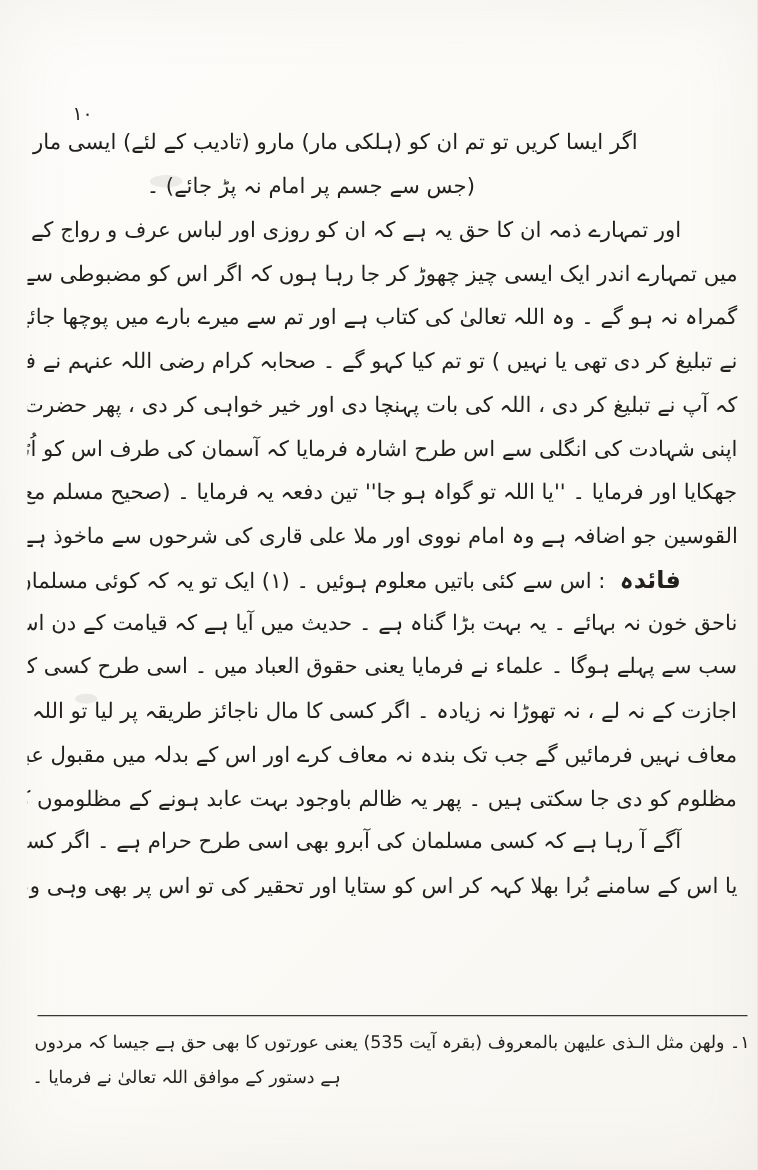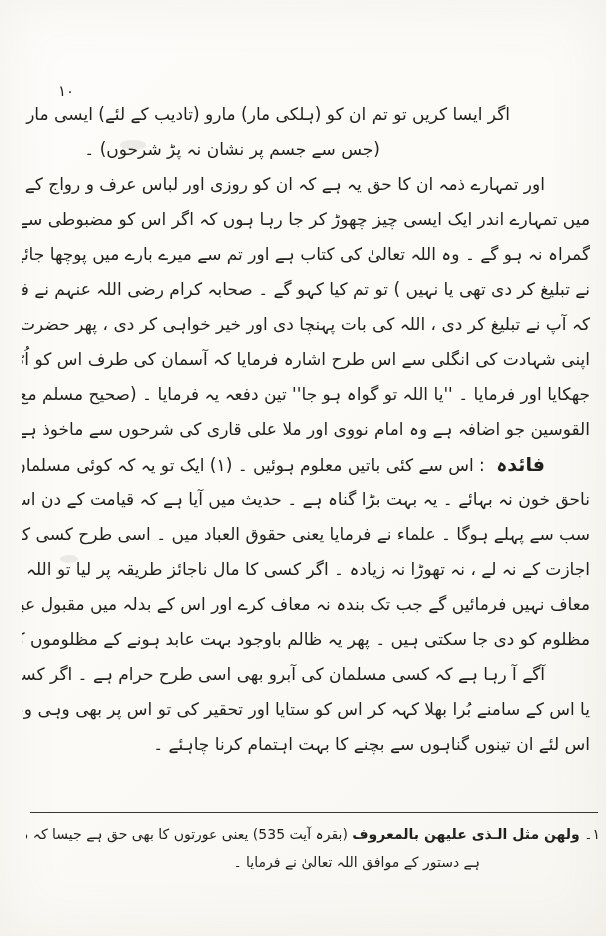--- a/index.html
+++ b/index.html
@@ -48,57 +48,56 @@
     position:absolute;top:812px;right:8px;left:30px;
     border:0;border-top:1.6px solid #3a3733;height:0;margin:0;
   }
   .footnote{
     position:absolute;top:820px;right:6px;left:26px;direction:rtl;
   }
   .fn-line{
     height:28px;line-height:28px;
     font-size:14px;
     white-space:nowrap;overflow:hidden;
-    text-align:right;direction:rtl;
+    text-align:left;direction:rtl;
   }
   .fn-line.j{text-align:justify;text-align-last:justify;}
   .fn-ind{padding-right:120px;}
-  .fn-arabic{font-weight:bold;letter-spacing:0.5px;}
+  .fn-arabic{font-weight:normal;letter-spacing:0.5px;}
   .speck{position:absolute;background:rgba(120,115,105,0.12);border-radius:50%;}
 </style>
 </head>
 <body>
 
 <div class="page">
 
   <div class="pageno">۱۰</div>
 
 
   <div class="body-text">
     <div class="line ind-md">اگر ایسا کریں تو تم ان کو (ہلکی مار) مارو (تادیب کے لئے) ایسی مار جو سخت نہ ہو ۔</div>
-    <div class="line ind-lg">(جس سے جسم پر نشان نہ پڑ شرحوں) ۔</div>
+    <div class="line ind-lg">(جس سے جسم پر امام نہ پڑ جائے) ۔</div>
     <div class="line j ind-sm">اور تمہارے ذمہ ان کا حق یہ ہے کہ ان کو روزی اور لباس عرف و رواج کے مطابق دو ۔</div>
     <div class="line j">میں تمہارے اندر ایک ایسی چیز چھوڑ کر جا رہا ہوں کہ اگر اس کو مضبوطی سے پکڑے رہو گے تو ہرگز</div>
     <div class="line j">گمراہ نہ ہو گے ۔ وہ اللہ تعالیٰ کی کتاب ہے اور تم سے میرے بارے میں پوچھا جائے گا ( کہ میں</div>
     <div class="line j">نے تبلیغ کر دی تھی یا نہیں ) تو تم کیا کہو گے ۔ صحابہ کرام رضی اللہ عنہم نے فرمایا ہم گواہی دیتے ہیں</div>
     <div class="line j">کہ آپ نے تبلیغ کر دی ، اللہ کی بات پہنچا دی اور خیر خواہی کر دی ، پھر حضرت صلی اللہ علیہ وسلم نے</div>
     <div class="line j">اپنی شہادت کی انگلی سے اس طرح اشارہ فرمایا کہ آسمان کی طرف اس کو اُٹھایا اور لوگوں کی طرف</div>
     <div class="line j">جھکایا اور فرمایا ۔ ''یا اللہ تو گواہ ہو جا'' تین دفعہ یہ فرمایا ۔ (صحیح مسلم مع شرح نووی جلد ۱ ، صفحہ ۳۹۷) بین</div>
     <div class="line">القوسین جو اضافہ ہے وہ امام نووی اور ملا علی قاری کی شرحوں سے ماخوذ ہے ۔</div>
     <div class="line ind-sm">
       <b class="faida-label">فائدہ</b><span> : اس سے کئی باتیں معلوم ہوئیں ۔ (۱) ایک تو یہ کہ کوئی مسلمان کسی مسلمان کا</span>
     </div>
     <div class="line j">ناحق خون نہ بہائے ۔ یہ بہت بڑا گناہ ہے ۔ حدیث میں آیا ہے کہ قیامت کے دن اسی کا حساب</div>
     <div class="line j">سب سے پہلے ہوگا ۔ علماء نے فرمایا یعنی حقوق العباد میں ۔ اسی طرح کسی کا مال بغیر اس کی</div>
     <div class="line j">اجازت کے نہ لے ، نہ تھوڑا نہ زیادہ ۔ اگر کسی کا مال ناجائز طریقہ پر لیا تو اللہ تعالیٰ بھی اس کو</div>
     <div class="line j">معاف نہیں فرمائیں گے جب تک بندہ نہ معاف کرے اور اس کے بدلہ میں مقبول عبادتیں بھی</div>
     <div class="line j">مظلوم کو دی جا سکتی ہیں ۔ پھر یہ ظالم باوجود بہت عابد ہونے کے مظلوموں کے گناہوں کی وجہ</div>
     <div class="line j ind-sm">آگے آ رہا ہے کہ کسی مسلمان کی آبرو بھی اسی طرح حرام ہے ۔ اگر کسی مسلمان کی غیبت کی</div>
     <div class="line j">یا اس کے سامنے بُرا بھلا کہہ کر اس کو ستایا اور تحقیر کی تو اس پر بھی وہی وعید ہے جو اوپر بیان ہوئی ہے</div>
-    <div class="line">اس لئے ان تینوں گناہوں سے بچنے کا بہت اہتمام کرنا چاہئے ۔</div>
   </div>
 
   <hr class="fn-rule">
 
   <div class="footnote">
     <div class="fn-line j">
       <span>۱۔</span>
       <span class="fn-arabic">ولهن مثل الـذی علیهن بالمعروف</span>
       <span>(بقرہ آیت 535)</span>
       <span>یعنی عورتوں کا بھی حق ہے جیسا کہ مردوں کا ان پر حق</span>

